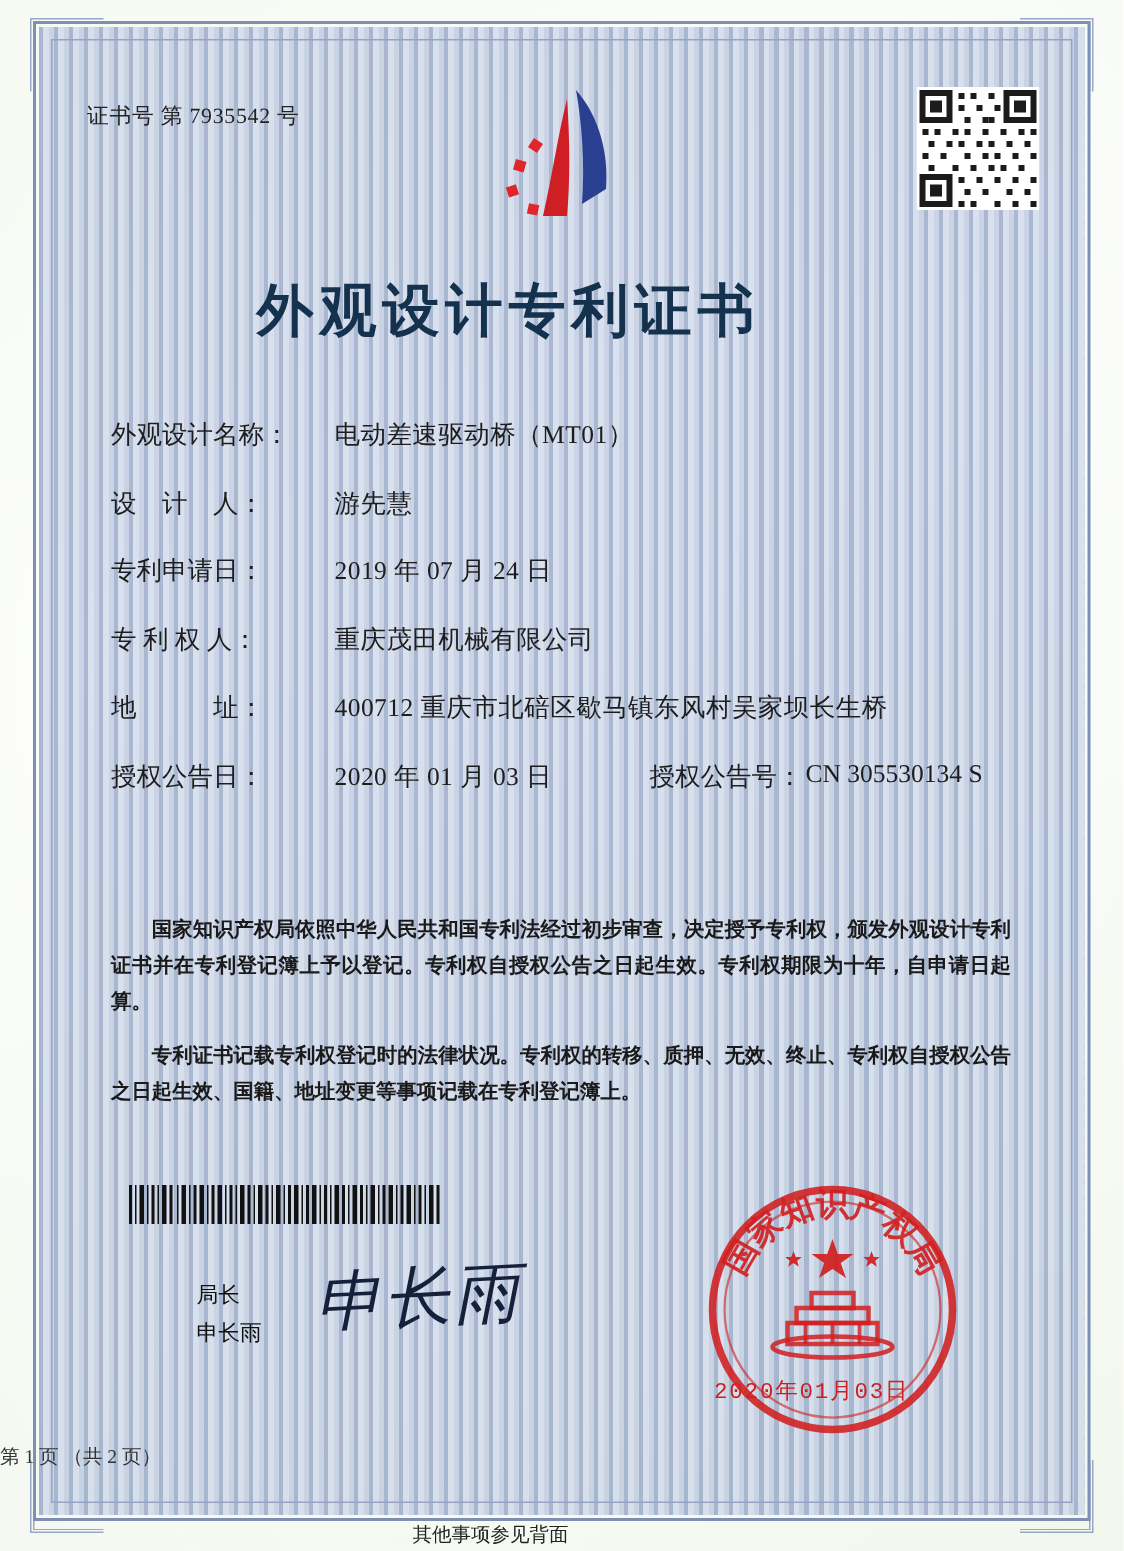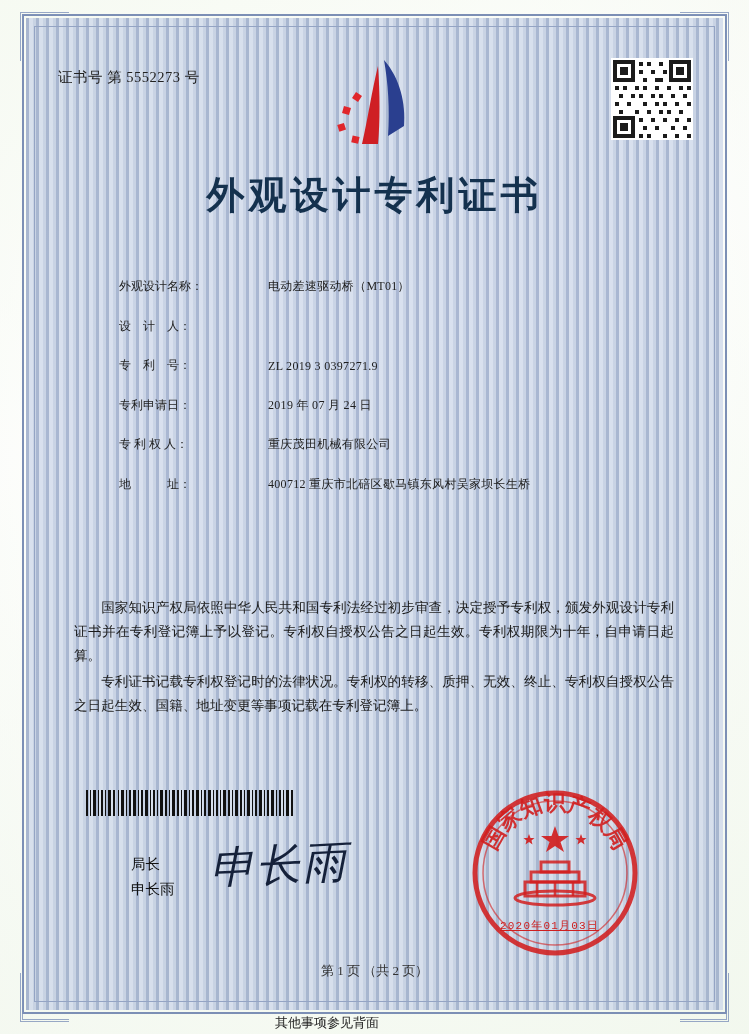--- a/index.html
+++ b/index.html
@@ -87,43 +87,42 @@
   }
 
   .qr {
     position: absolute;
     right: 56px; top: 58px;
     width: 82px; height: 82px;
   }
 
   .title {
     position: absolute;
-    left: 0; top: 170px;
-    width: 749px;
+    left: 0; top: 182px;
+    width: 678px;
     text-align: center;
     font-size: 38px;
     font-weight: bold;
     letter-spacing: 4px;
     color: #14314e;
     font-family: "Liberation Serif", serif;
   }
 
   
   .fields {
     position: absolute;
     left: 74px; top: 278px;
     width: 600px;
   }
   .field-row {
     display: flex;
-    align-items: flex-end;
+    align-items: flex-start;
     margin-bottom: 22.5px;
-    font-size: 12px;
+    font-size: 17px;
     color: #1d1d1d;
-    padding-left: 45px;
   }
   .field-label {
     width: 104px;
     flex: 0 0 104px;
     letter-spacing: 0px;
     white-space: nowrap;
   }
   .field-value {
     flex: 1 1 auto;
     letter-spacing: .3px;
@@ -147,22 +146,23 @@
     position: absolute;
     left: 74px; top: 596px;
     width: 600px;
     font-size: 13.6px;
     line-height: 24px;
     color: #1a1a1a;
     text-align: justify;
     font-family: "Liberation Serif", serif;
   }
   .body-text p {
-    margin: 0 0 2px 0;
+    margin: 12px 0 2px 0;
     text-indent: 2em;
+    font-weight: bold;
   }
 
   
   .barcode {
     position: absolute;
     left: 86px; top: 790px;
     width: 208px; height: 26px;
   }
 
   
@@ -187,34 +187,33 @@
   }
 
   
   .seal {
     position: absolute;
     left: 470px; top: 788px;
     width: 170px; height: 170px;
   }
   .seal-date {
     position: absolute;
-    left: 500px; top: 918px;
-    font-size: 11px;
+    left: 476px; top: 918px;
+    font-size: 15px;
     color: #cf2020;
     letter-spacing: 1.2px;
     font-family: "Liberation Mono", monospace;
-    text-decoration: underline;
   }
 
   
   .page-foot {
     position: absolute;
     left: 0; top: 962px;
     width: 749px;
-    text-align: center;
+    text-align: left;
     font-size: 13px;
     color: #333;
   }
   .back-note {
     position: absolute;
     left: 0; top: 1014px;
     width: 654px;
     text-align: center;
     font-size: 13px;
     color: #222;
@@ -227,21 +226,21 @@
   <div class="paper-tint"></div>
 
   <div class="border-band"></div>
   <div class="border-outer"></div>
   <div class="border-inner"></div>
   <div class="corner tl"></div>
   <div class="corner tr"></div>
   <div class="corner bl"></div>
   <div class="corner br"></div>
 
-  <div class="cert-number">证书号 第 5552273 号</div>
+  <div class="cert-number">证书号 第 7935542 号</div>
 
   <div class="logo">
     <svg viewBox="0 0 108 108" width="108" height="108" aria-hidden="true">
       <path d="M66 8 C82 26 88 52 86 74 L70 84 C72 58 70 30 66 8 Z" fill="#2a3f8f"></path>
       <path d="M60 14 C62 42 62 70 60 92 L44 92 C50 66 54 38 60 14 Z" fill="#cf1f24"></path>
       <path d="M38 40 L44 44 L40 50 L34 46 Z" fill="#e0262b"></path>
       <path d="M26 54 L33 56 L31 63 L24 61 Z" fill="#e0262b"></path>
       <path d="M20 72 L27 72 L27 79 L20 79 Z" fill="#e0262b" transform="rotate(-18 23 75)"></path>
       <path d="M34 84 L41 84 L41 91 L34 91 Z" fill="#e0262b" transform="rotate(12 37 87)"></path>
       <path d="M24 92 L86 92 L86 96 L24 96 Z" fill="#2a3f8f" opacity="0"></path>
@@ -324,36 +323,39 @@
 
   <div class="title">外观设计专利证书</div>
 
   <div class="fields">
     <div class="field-row">
       <span class="field-label">外观设计名称：</span>
       <span class="field-value">电动差速驱动桥（MT01）</span>
     </div>
     <div class="field-row">
       <span class="field-label">设　计　人：</span>
-    </div>
-    <div class="field-row">
-      <span class="field-label">专　利　号：</span>
-      <span class="field-value">ZL 2019 3 0397271.9</span>
+      <span class="field-value">游先慧</span>
     </div>
     <div class="field-row">
       <span class="field-label">专利申请日：</span>
       <span class="field-value">2019 年 07 月 24 日</span>
     </div>
     <div class="field-row">
       <span class="field-label">专 利 权 人：</span>
       <span class="field-value">重庆茂田机械有限公司</span>
     </div>
     <div class="field-row">
       <span class="field-label">地　　　址：</span>
       <span class="field-value">400712 重庆市北碚区歇马镇东风村吴家坝长生桥</span>
+    </div>
+    <div class="field-row dual">
+      <span class="field-label">授权公告日：</span>
+      <span class="field-value">2020 年 01 月 03 日</span>
+      <span class="field-label2">授权公告号：</span>
+      <span class="field-value2">CN 305530134 S</span>
     </div>
   </div>
 
   <div class="body-text">
     <p>国家知识产权局依照中华人民共和国专利法经过初步审查，决定授予专利权，颁发外观设计专利证书并在专利登记簿上予以登记。专利权自授权公告之日起生效。专利权期限为十年，自申请日起算。</p>
     <p>专利证书记载专利权登记时的法律状况。专利权的转移、质押、无效、终止、专利权自授权公告之日起生效、国籍、地址变更等事项记载在专利登记簿上。</p>
   </div>
 
   <div class="barcode">
     <svg viewBox="0 0 208 26" width="208" height="26" preserveAspectRatio="none" aria-hidden="true">

